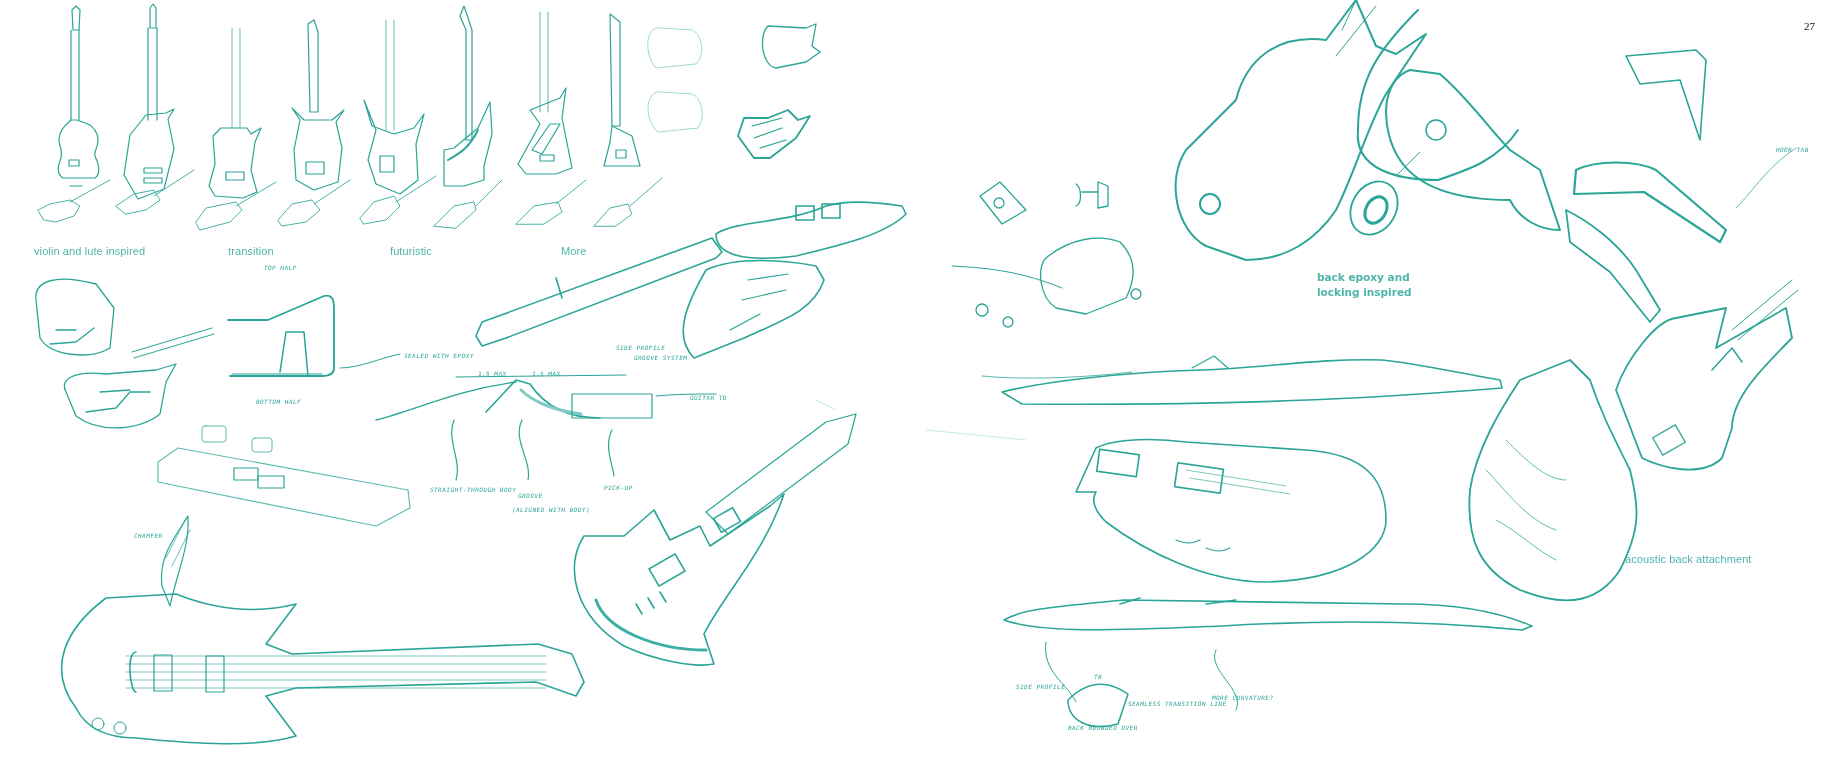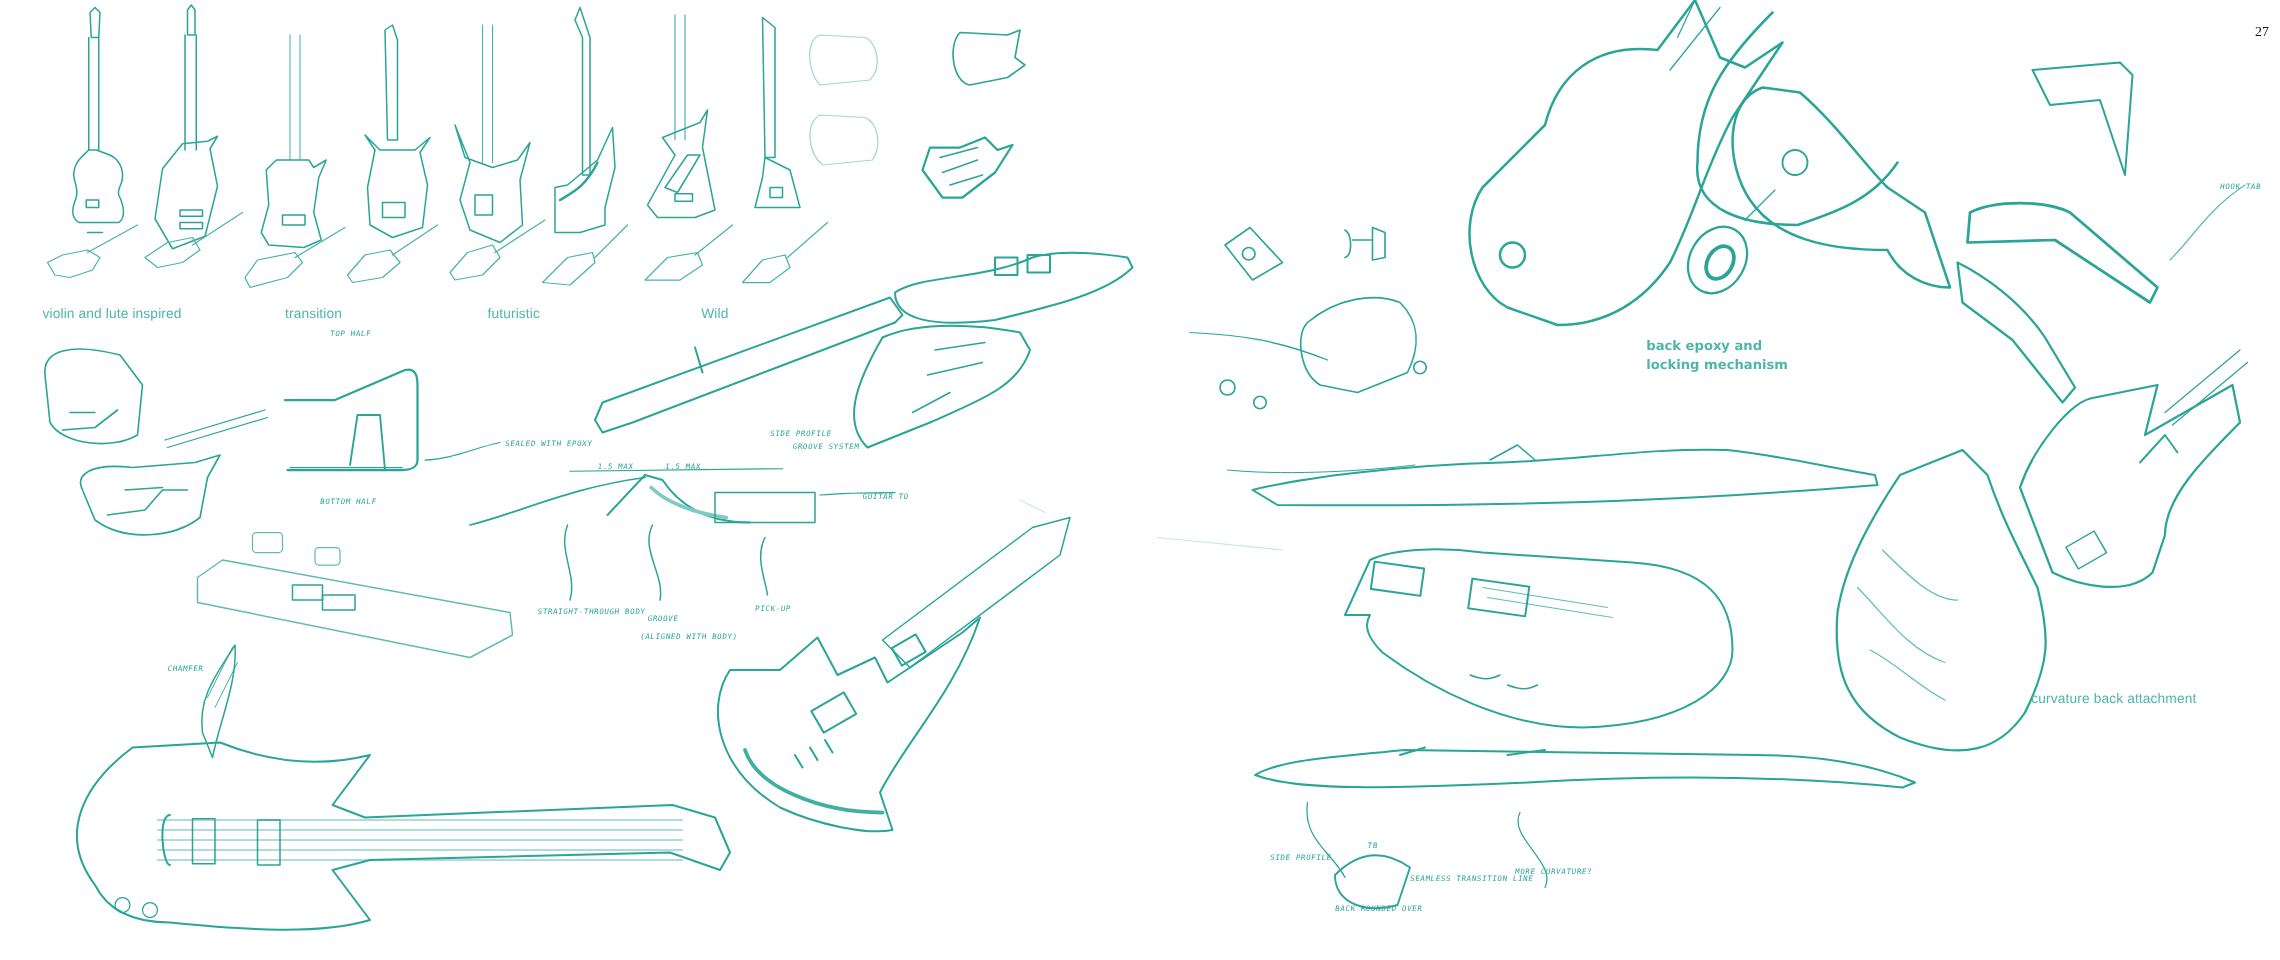--- a/index.html
+++ b/index.html
@@ -221,27 +221,27 @@
     <path d="M1716 330 l60 -50 M1722 340 l60 -50" stroke-width="1"></path>
   </g>
   <path d="M1780 148 c-30 20 -40 40 -60 60" stroke-width="1" stroke="#5fbcb2"></path>
 </svg>
 
 <div class="pnum">27</div>
 
 <div class="cap" style="left:18px;top:245px;">violin and lute inspired</div>
 <div class="cap" style="left:212px;top:245px;">transition</div>
 <div class="cap" style="left:374px;top:245px;">futuristic</div>
-<div class="cap" style="left:545px;top:245px;">Wild</div>
+<div class="cap" style="left:545px;top:245px;">More</div>
 
 <div class="cap2" style="left:1301px;top:270px;">
   <div>back epoxy and</div>
-  <div>locking mechanism</div>
+  <div>locking inspired</div>
 </div>
-<div class="cap" style="left:1609px;top:553px;">curvature back attachment</div>
+<div class="cap" style="left:1609px;top:553px;">acoustic back attachment</div>
 
 <div class="hand" style="left:248px;top:264px;">Top Half</div>
 <div class="hand" style="left:240px;top:398px;">Bottom Half</div>
 <div class="hand" style="left:388px;top:352px;">Sealed with epoxy</div>
 <div class="hand" style="left:600px;top:344px;">Side Profile</div>
 <div class="hand" style="left:618px;top:354px;">Groove system</div>
 <div class="hand" style="left:462px;top:370px;">1.5 max</div>
 <div class="hand" style="left:516px;top:370px;">1.5 max</div>
 <div class="hand" style="left:674px;top:394px;">Guitar to</div>
 <div class="hand" style="left:414px;top:486px;">Straight-through body</div>

